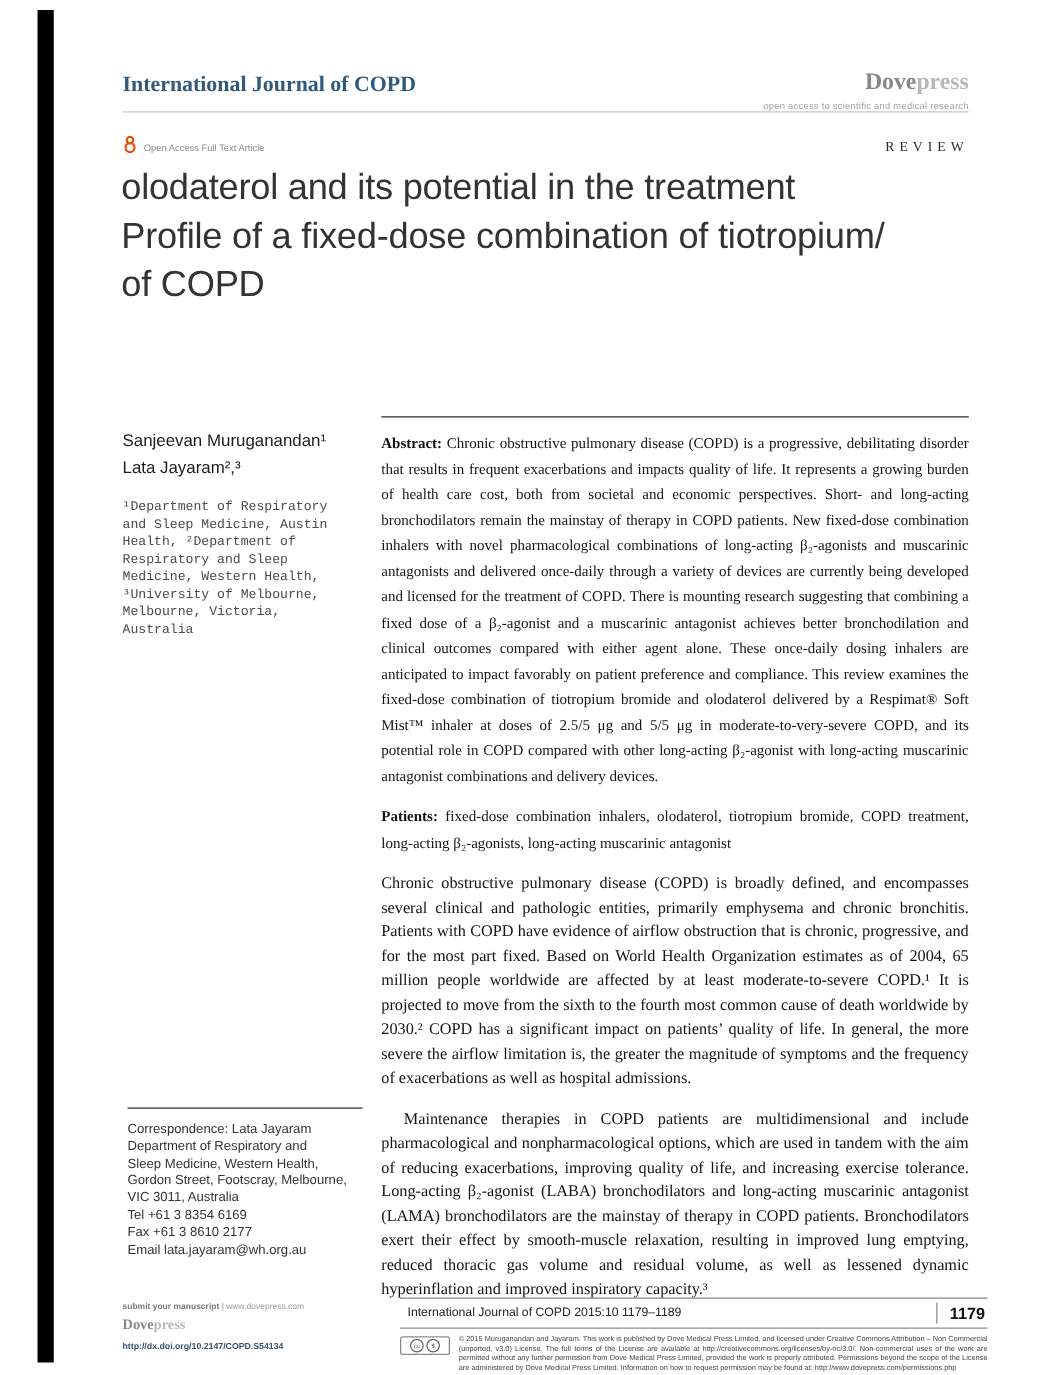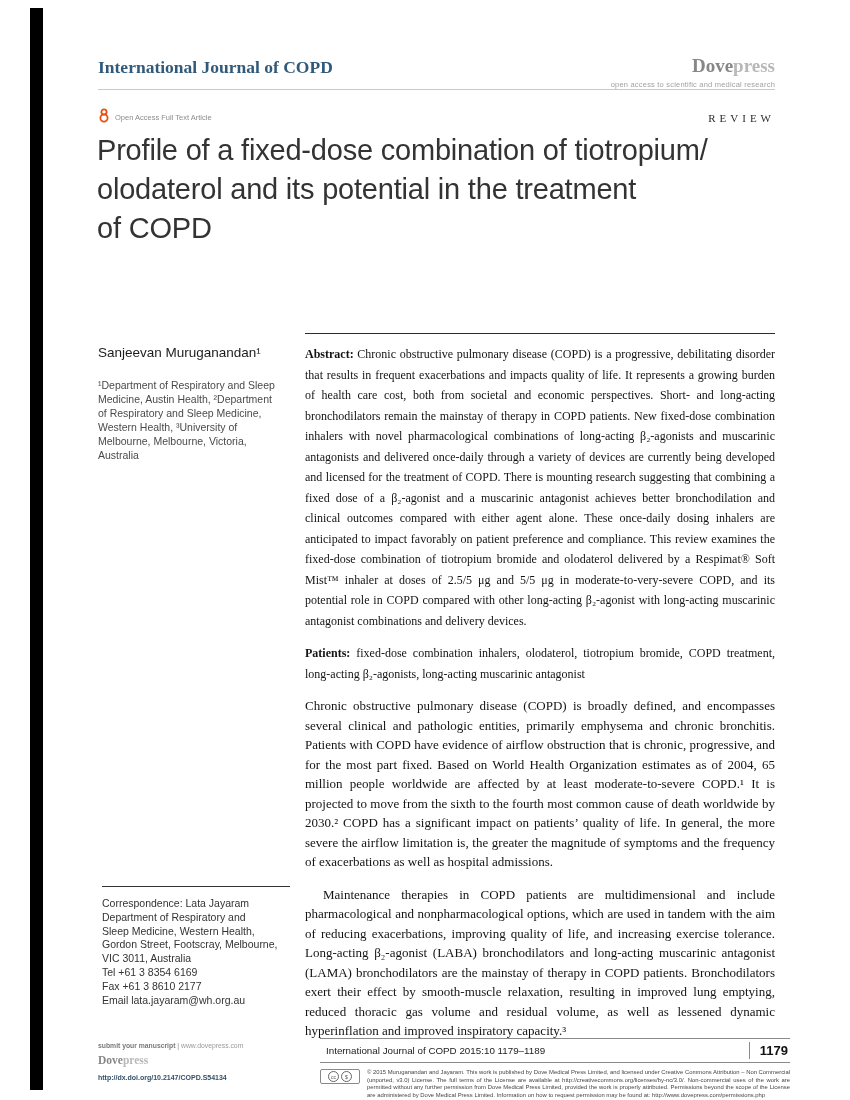--- a/index.html
+++ b/index.html
@@ -25,21 +25,21 @@
   .oa-label{font-size:7.5px;color:#8c8c8c;}
   .article-type{font-size:11px;letter-spacing:4px;color:#2b2b2b;font-weight:500;font-family:Liberation Serif, serif;}
 
   
   .article-title{position:absolute;left:97px;top:131px;width:690px;font-size:29px;line-height:39px;
     color:#333;font-weight:400;letter-spacing:-.2px;}
 
   
   .left-col{position:absolute;left:98px;top:342px;width:190px;}
   .authors{font-size:13.5px;line-height:21px;color:#1c1c1c;margin-bottom:15px;}
-  .affiliations{font-size:10.5px;line-height:14px;color:#4a4a4a;width:182px;}
+  .affiliations{font-size:10.5px;line-height:14px;color:#4a4a4a;width:182px;font-family:Liberation Mono, monospace;}
 
   
   .right-col{position:absolute;left:305px;top:333px;width:470px;}
   .abstract-rule{border-top:1px solid #2b2b2b;width:100%;height:0;}
   .serif{font-family:"Liberation Serif","DejaVu Serif",serif;}
   .abstract{margin-top:10px;font-size:12px;line-height:20.5px;text-align:justify;color:#131313;}
   .abstract b,.keywords b{font-weight:bold;}
   .keywords{margin-top:2px;font-size:12px;line-height:20.5px;text-align:justify;color:#131313;}
   .section-heading{margin-top:16px;font-size:17px;font-weight:bold;color:#111;}
   .body-para{margin-top:7px;font-size:13px;line-height:19.5px;text-align:justify;color:#131313;}
@@ -88,28 +88,29 @@
         <circle cx="6" cy="4" r="2.6" fill="none" stroke="#e8500f" stroke-width="1.8"></circle>
         <circle cx="6" cy="10" r="3.6" fill="none" stroke="#e8500f" stroke-width="1.8"></circle>
       </svg>
     </span>
     <span class="oa-label">Open Access Full Text Article</span>
   </div>
   <div class="article-type">REVIEW</div>
 </div>
 
 <div class="article-title">
+  <div>olodaterol and its potential in the treatment</div>
   <div>Profile of a fixed-dose combination of tiotropium/</div>
-  <div>olodaterol and its potential in the treatment</div>
   <div>of COPD</div>
 </div>
 
 <div class="left-col">
   <div class="authors">
     <div>Sanjeevan Muruganandan¹</div>
+    <div>Lata Jayaram²,³</div>
   </div>
   <div class="affiliations">¹Department of Respiratory and Sleep Medicine, Austin Health, ²Department of Respiratory and Sleep Medicine, Western Health, ³University of Melbourne, Melbourne, Victoria, Australia</div>
 </div>
 
 <div class="right-col">
   <div class="abstract-rule"></div>
   <p class="abstract serif"><b>Abstract:</b><span> Chronic obstructive pulmonary disease (COPD) is a progressive, debilitating disorder that results in frequent exacerbations and impacts quality of life. It represents a growing burden of health care cost, both from societal and economic perspectives. Short- and long-acting bronchodilators remain the mainstay of therapy in COPD patients. New fixed-dose combination inhalers with novel pharmacological combinations of long-acting β₂-agonists and muscarinic antagonists and delivered once-daily through a variety of devices are currently being developed and licensed for the treatment of COPD. There is mounting research suggesting that combining a fixed dose of a β₂-agonist and a muscarinic antagonist achieves better bronchodilation and clinical outcomes compared with either agent alone. These once-daily dosing inhalers are anticipated to impact favorably on patient preference and compliance. This review examines the fixed-dose combination of tiotropium bromide and olodaterol delivered by a Respimat® Soft Mist™ inhaler at doses of 2.5/5 μg and 5/5 μg in moderate-to-very-severe COPD, and its potential role in COPD compared with other long-acting β₂-agonist with long-acting muscarinic antagonist combinations and delivery devices.</span></p>
   <p class="keywords serif"><b>Patients:</b><span> fixed-dose combination inhalers, olodaterol, tiotropium bromide, COPD treatment, long-acting β₂-agonists, long-acting muscarinic antagonist</span></p>
   <p class="body-para serif">Chronic obstructive pulmonary disease (COPD) is broadly defined, and encompasses several clinical and pathologic entities, primarily emphysema and chronic bronchitis. Patients with COPD have evidence of airflow obstruction that is chronic, progressive, and for the most part fixed. Based on World Health Organization estimates as of 2004, 65 million people worldwide are affected by at least moderate-to-severe COPD.¹ It is projected to move from the sixth to the fourth most common cause of death worldwide by 2030.² COPD has a significant impact on patients’ quality of life. In general, the more severe the airflow limitation is, the greater the magnitude of symptoms and the frequency of exacerbations as well as hospital admissions.</p>
   <p class="body-para serif indented">Maintenance therapies in COPD patients are multidimensional and include pharmacological and nonpharmacological options, which are used in tandem with the aim of reducing exacerbations, improving quality of life, and increasing exercise tolerance. Long-acting β₂-agonist (LABA) bronchodilators and long-acting muscarinic antagonist (LAMA) bronchodilators are the mainstay of therapy in COPD patients. Bronchodilators exert their effect by smooth-muscle relaxation, resulting in improved lung emptying, reduced thoracic gas volume and residual volume, as well as lessened dynamic hyperinflation and improved inspiratory capacity.³</p>

